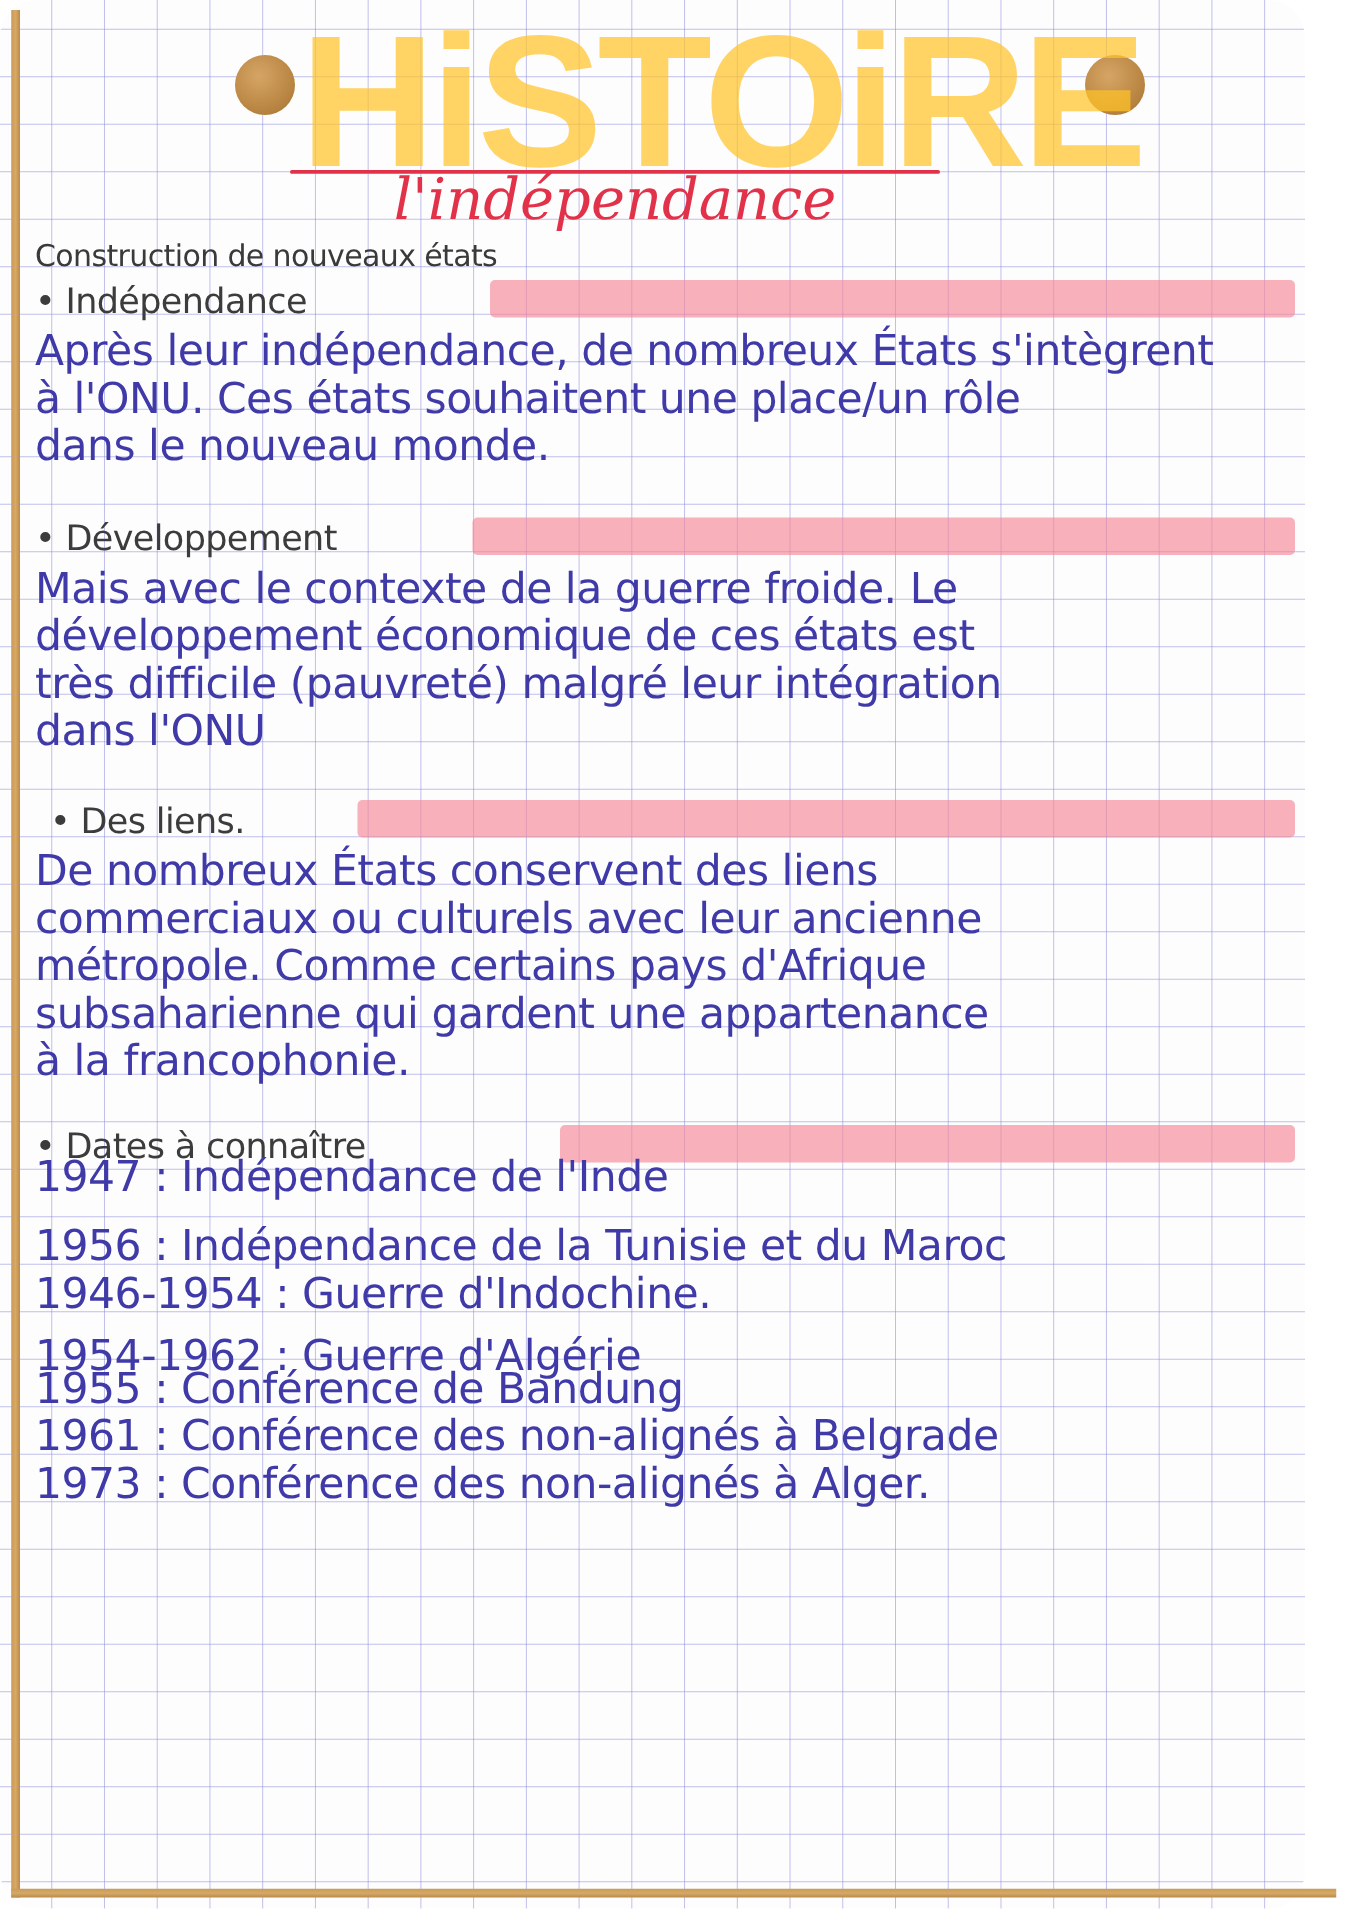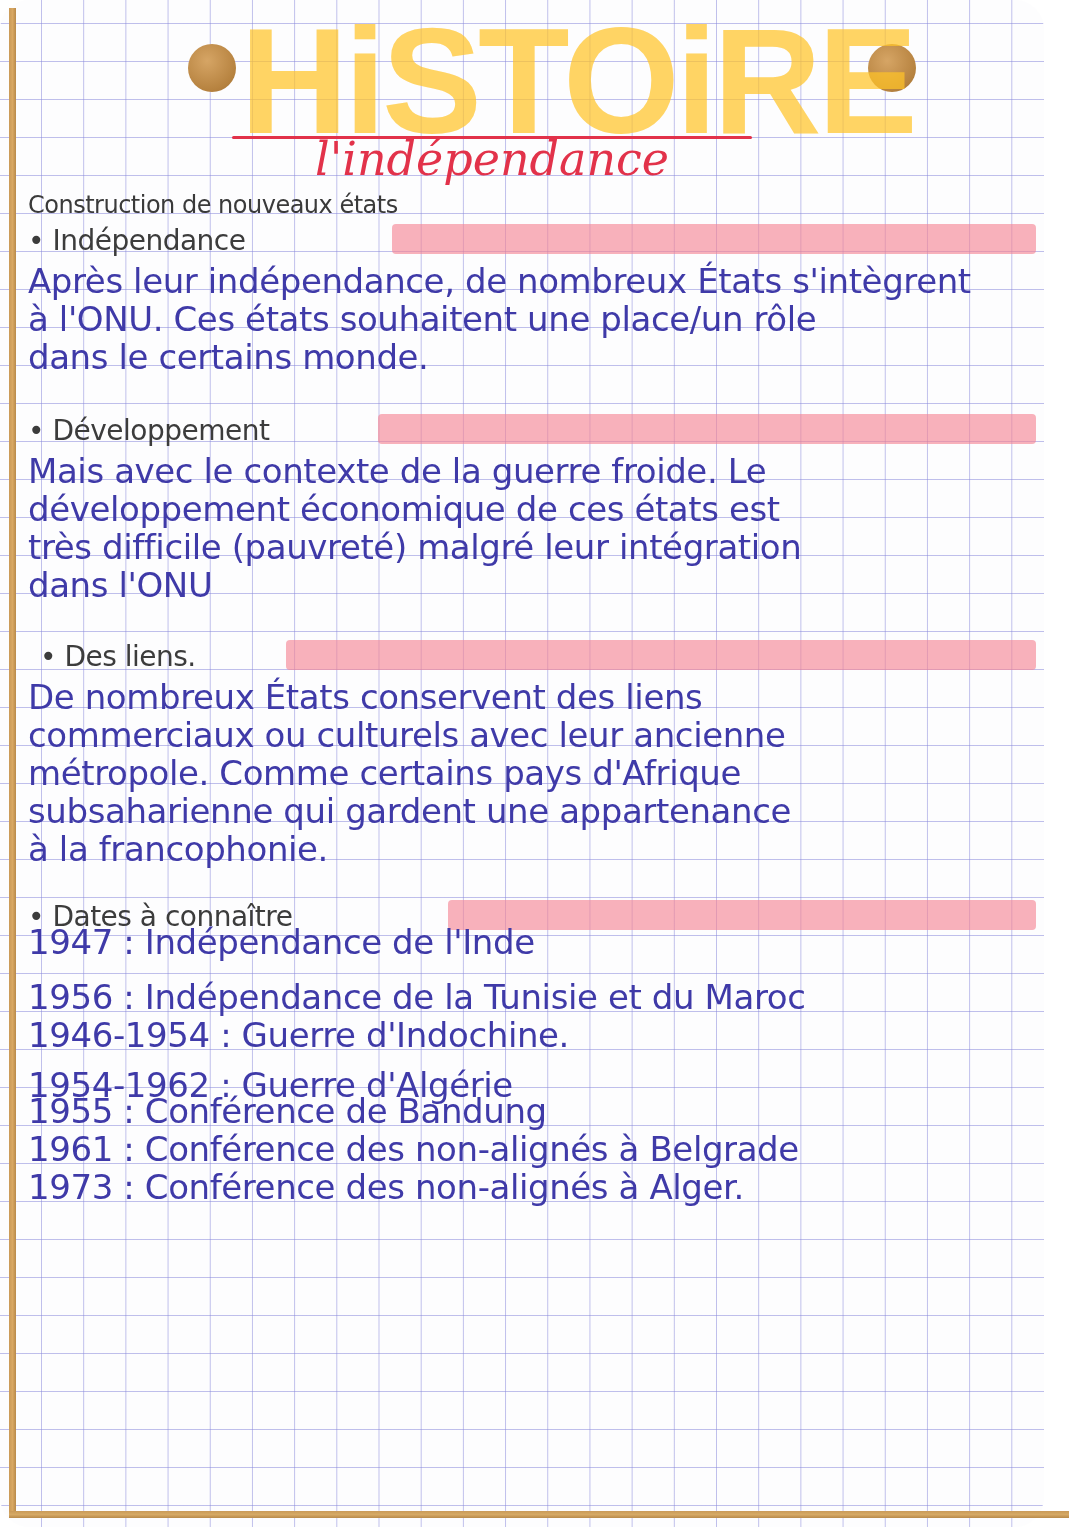--- a/index.html
+++ b/index.html
@@ -89,21 +89,21 @@
   <div class="subtitle">l'indépendance</div>
   <div class="subtitle-underline"></div>
 
   <p class="text heading-main">Construction de nouveaux états</p>
 
   <div>
     <div class="highlight" style="left:392px; top:224px;"></div>
     <p class="text section-heading" style="top:222px;">• Indépendance</p>
     <p class="text body-line" style="top:262px;">Après leur indépendance, de nombreux États s'intègrent</p>
     <p class="text body-line" style="top:300px;">à l'ONU. Ces états souhaitent une place/un rôle</p>
-    <p class="text body-line" style="top:338px;">dans le certains monde.</p>
+    <p class="text body-line" style="top:338px;">dans le nouveau monde.</p>
   </div>
 
   <div>
     <div class="highlight" style="left:378px; top:414px;"></div>
     <p class="text section-heading" style="top:412px;">• Développement</p>
     <p class="text body-line" style="top:452px;">Mais avec le contexte de la guerre froide. Le</p>
     <p class="text body-line" style="top:490px;">développement économique de ces états est</p>
     <p class="text body-line" style="top:528px;">très difficile (pauvreté) malgré leur intégration</p>
     <p class="text body-line" style="top:566px;">dans l'ONU</p>
   </div>

